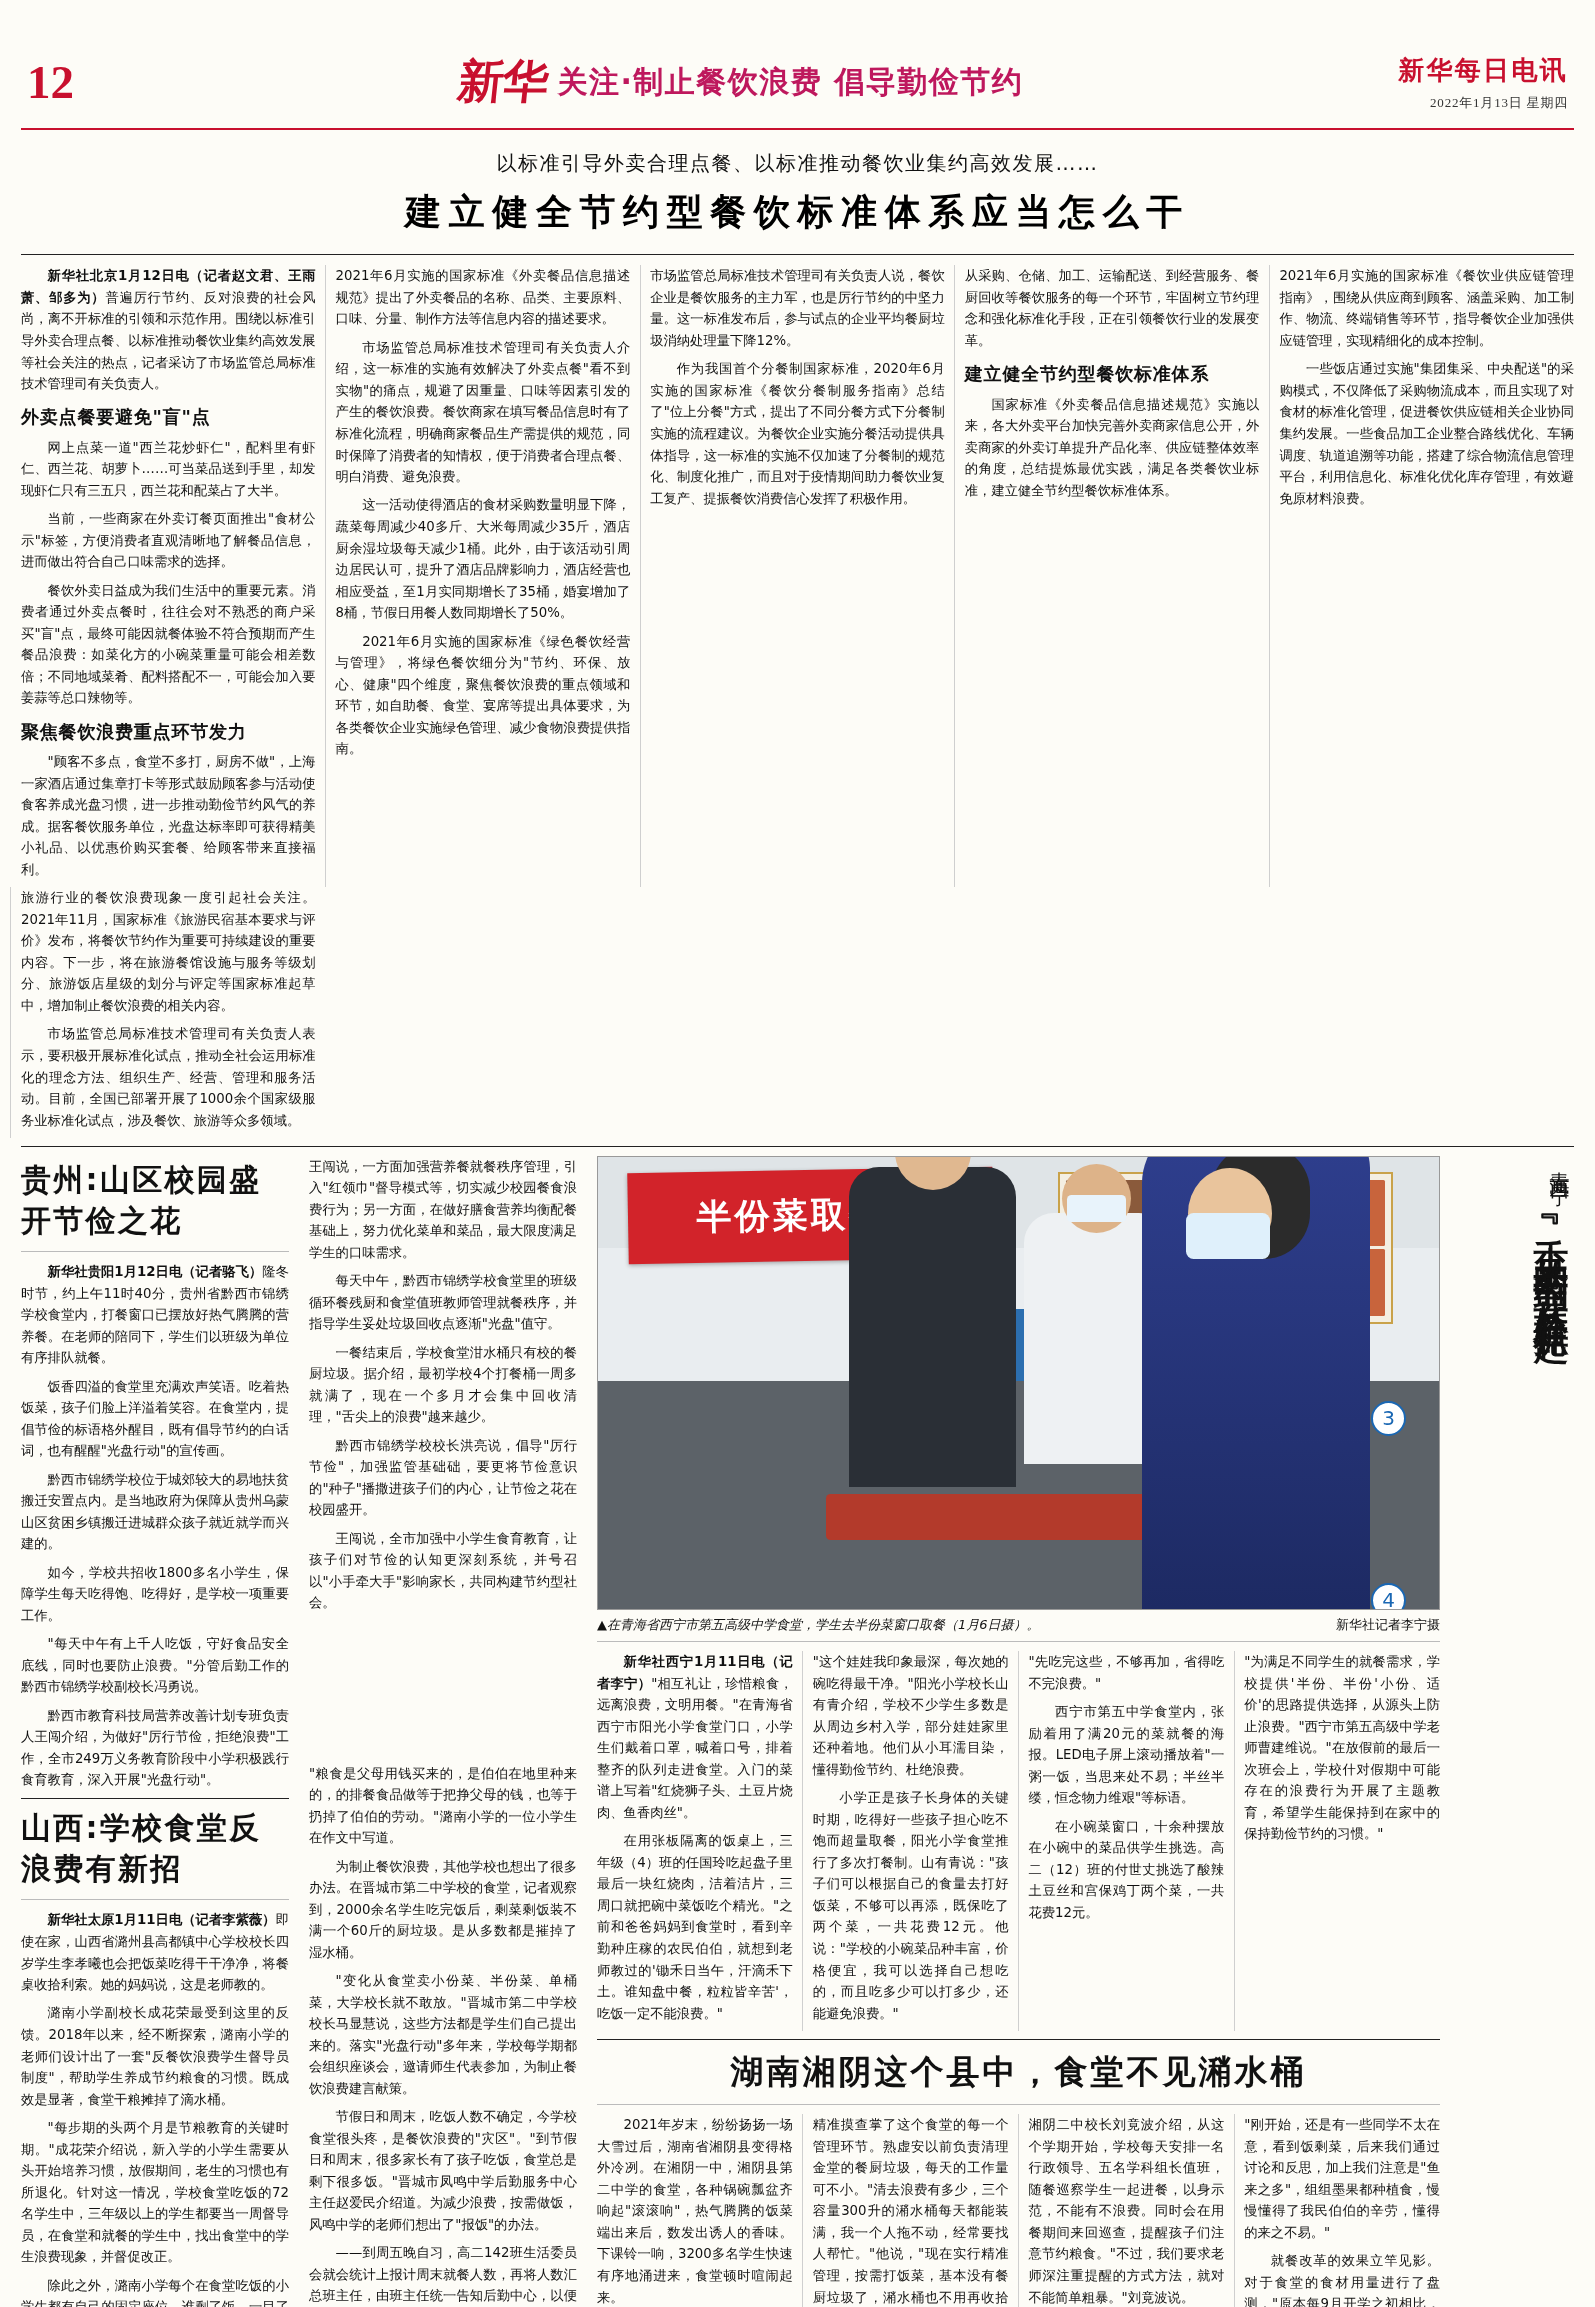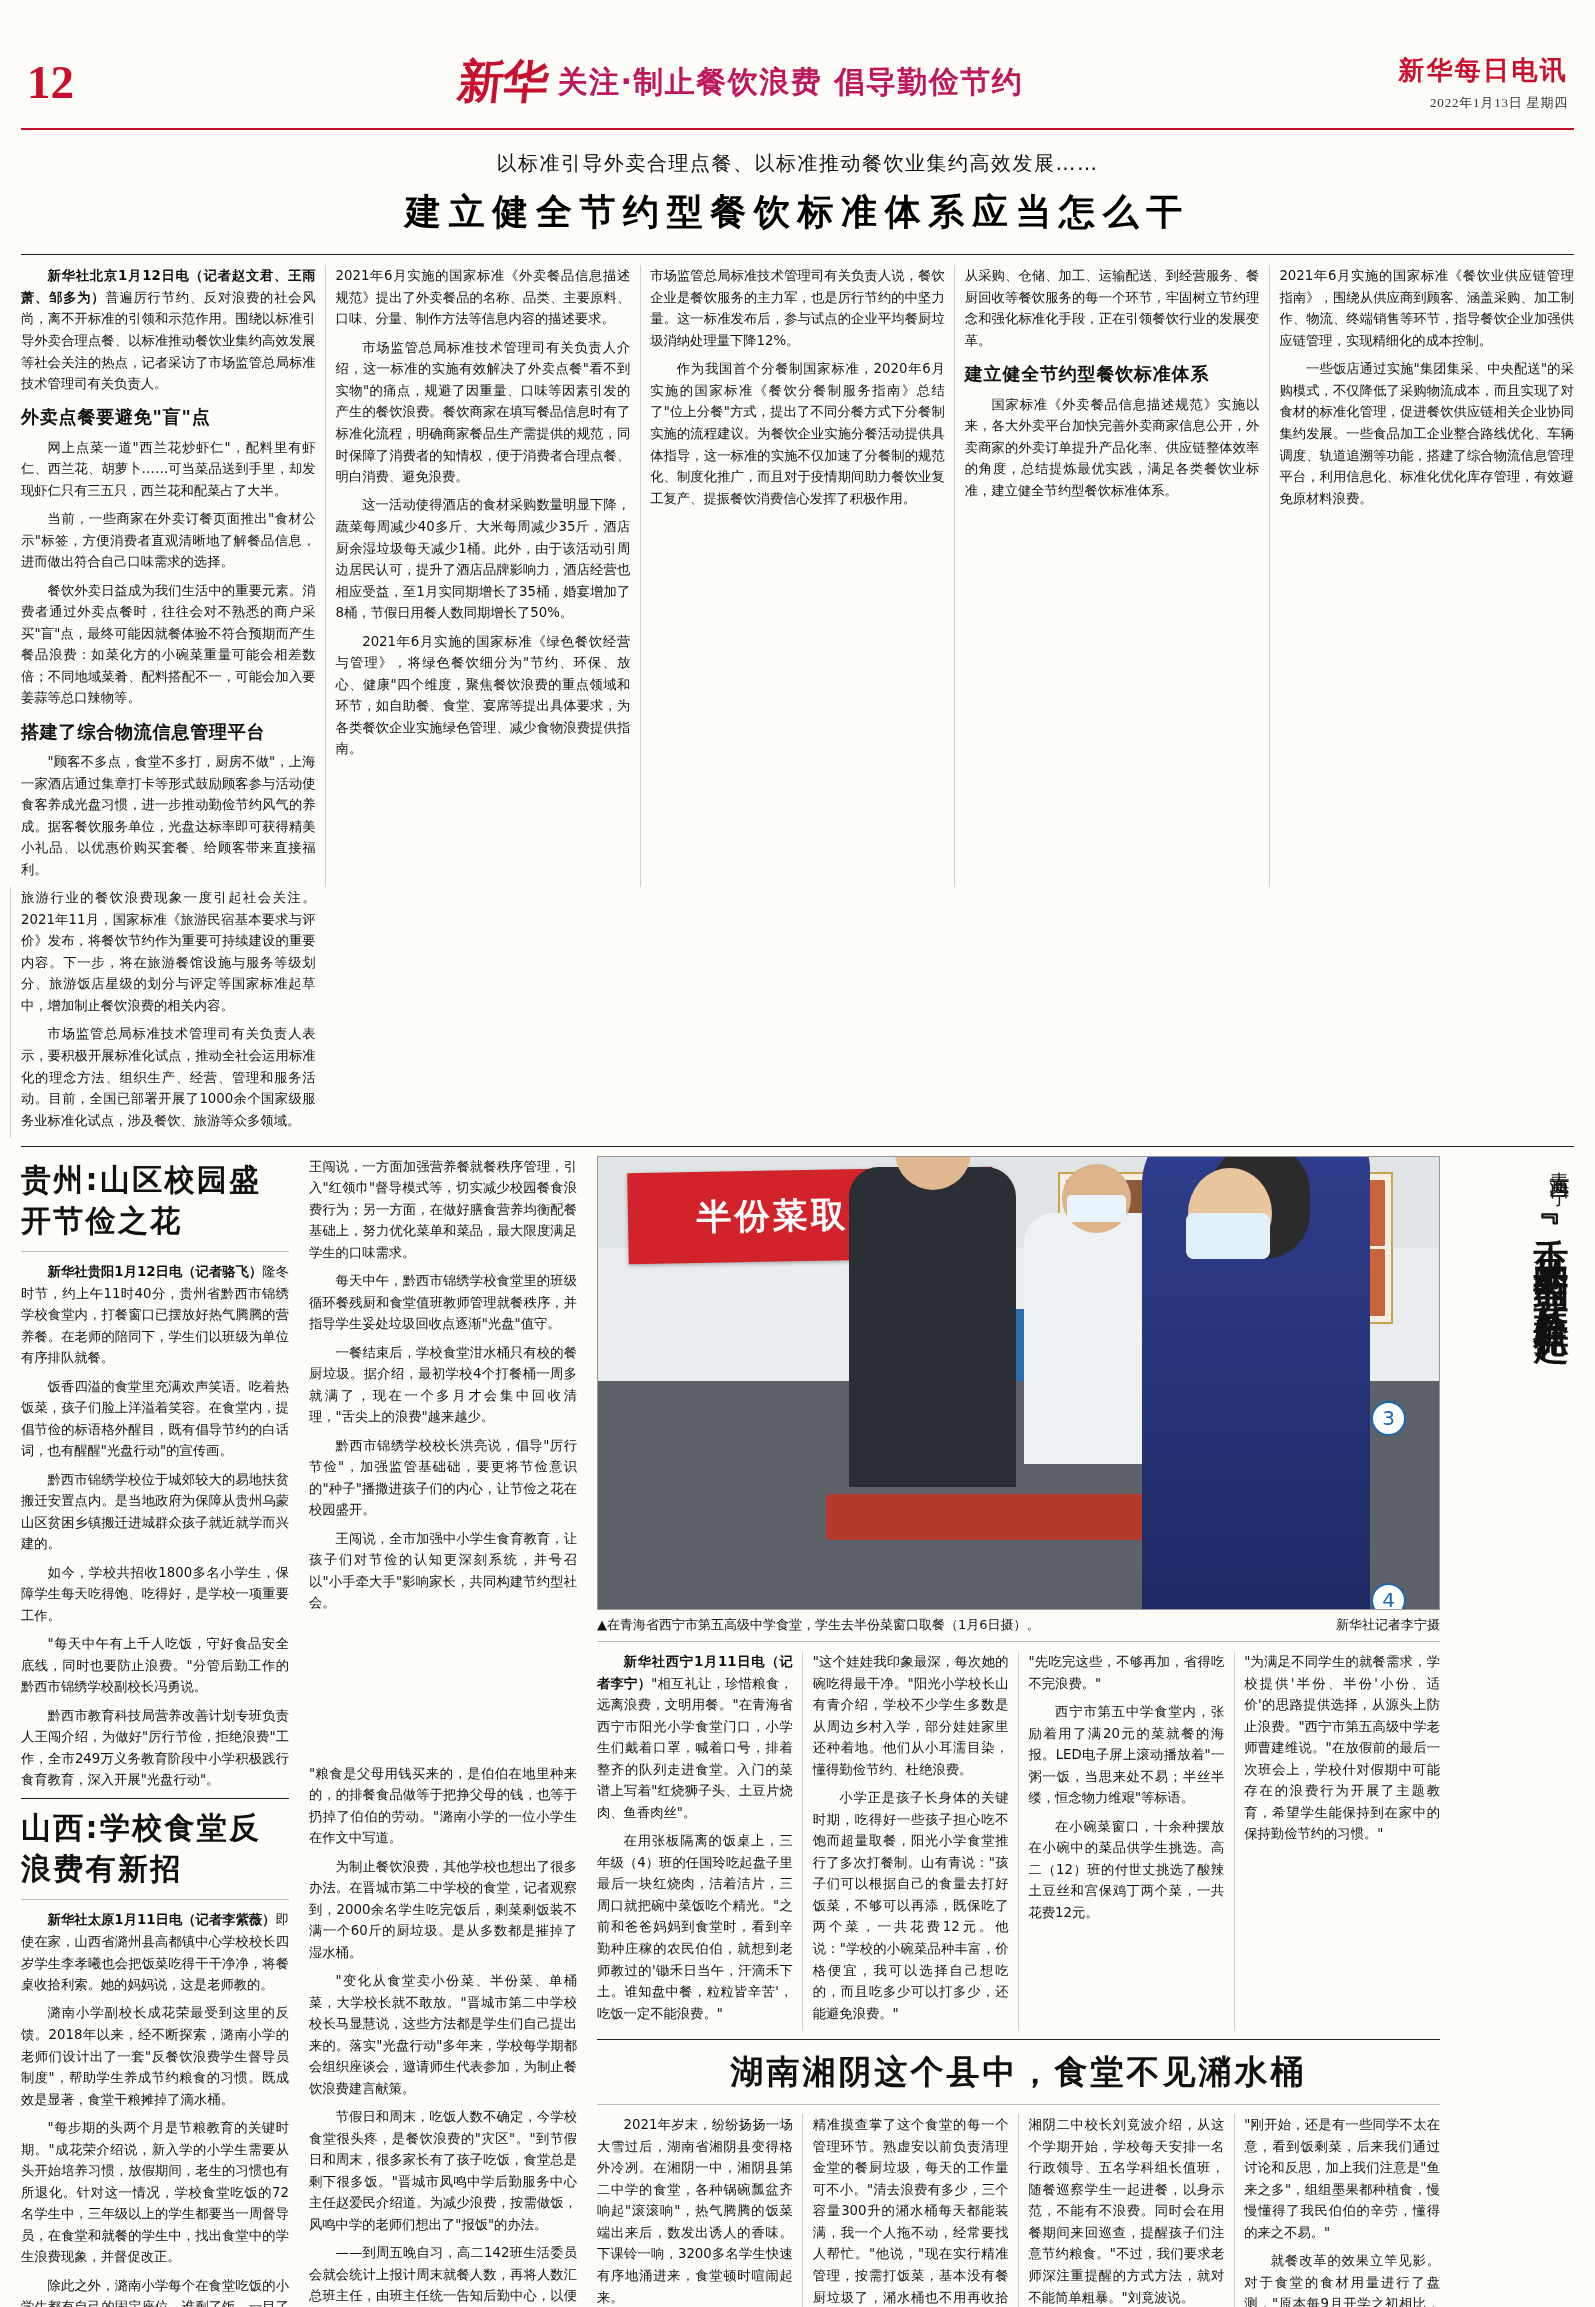--- a/index.html
+++ b/index.html
@@ -128,21 +128,21 @@
   }
   .ph-student .head { position:absolute; left:69px; top:23px; width:99px; height:114px; border-radius:46px; background:#2b2b2b; }
   .ph-student .face { position:absolute; left:46px; top:46px; width:84px; height:91px; border-radius:50%; background:#e9c49c; }
   .ph-student .mask { position:absolute; left:44px; top:91px; width:84px; height:46px; background:#dff0fb; border-radius:7.6px; }
   .ph-tray { position:absolute; left:228px; bottom:69px; width:320px; height:46px; background:#b33a2b; border-radius:4.6px; }
   .ph-num { position:absolute; width:35px; height:35px; border-radius:50%; border:2.3px solid #1a67b3; color:#1a67b3; font-size:20px; display:flex; align-items:center; justify-content:center; background:#fff; font-family:"DejaVu Sans", sans-serif;}
   .caption {
     font-size:13px; margin-top:6px; display:flex; justify-content:space-between; gap:9px;
     font-family:"DejaVu Sans", sans-serif;
   }
-  .caption .left { flex:1; }
+  .caption .left { flex:1;font-style:italic; }
   .caption .right { white-space:nowrap; }
 
   
   .vtitle {
     writing-mode:vertical-rl; text-orientation:upright;
     font-size:35px; font-weight:bold; letter-spacing:7.6px;
     font-family:"DejaVu Sans", sans-serif;
     height:548px; margin-left:auto;
   }
   .vtitle.small { font-size:20px; letter-spacing:4.6px; height:auto; font-weight:normal; }
@@ -174,21 +174,21 @@
   <div class="rule-thick"></div>
 
   <div class="cols6">
 
     <div class="col">
       <p class="body"><span class="lede-label">新华社北京1月12日电（记者赵文君、王雨萧、邹多为）</span><span>普遍厉行节约、反对浪费的社会风尚，离不开标准的引领和示范作用。围绕以标准引导外卖合理点餐、以标准推动餐饮业集约高效发展等社会关注的热点，记者采访了市场监管总局标准技术管理司有关负责人。</span></p>
       <div class="sub-head">外卖点餐要避免"盲"点</div>
       <p class="body">网上点菜一道"西兰花炒虾仁"，配料里有虾仁、西兰花、胡萝卜……可当菜品送到手里，却发现虾仁只有三五只，西兰花和配菜占了大半。</p>
       <p class="body">当前，一些商家在外卖订餐页面推出"食材公示"标签，方便消费者直观清晰地了解餐品信息，进而做出符合自己口味需求的选择。</p>
       <p class="body">餐饮外卖日益成为我们生活中的重要元素。消费者通过外卖点餐时，往往会对不熟悉的商户采买"盲"点，最终可能因就餐体验不符合预期而产生餐品浪费：如菜化方的小碗菜重量可能会相差数倍；不同地域菜肴、配料搭配不一，可能会加入要姜蒜等总口辣物等。</p>
-      <div class="sub-head">搭建了综合物流信息管理平台</div>
+      <div class="sub-head">聚焦餐饮浪费重点环节发力</div>
       <p class="body">"顾客不多点，食堂不多打，厨房不做"，上海一家酒店通过集章打卡等形式鼓励顾客参与活动使食客养成光盘习惯，进一步推动勤俭节约风气的养成。据客餐饮服务单位，光盘达标率即可获得精美小礼品、以优惠价购买套餐、给顾客带来直接福利。</p>
     </div>
 
     <div class="col">
       <p class="body noindent">2021年6月实施的国家标准《外卖餐品信息描述规范》提出了外卖餐品的名称、品类、主要原料、口味、分量、制作方法等信息内容的描述要求。</p>
       <p class="body">市场监管总局标准技术管理司有关负责人介绍，这一标准的实施有效解决了外卖点餐"看不到实物"的痛点，规避了因重量、口味等因素引发的产生的餐饮浪费。餐饮商家在填写餐品信息时有了标准化流程，明确商家餐品生产需提供的规范，同时保障了消费者的知情权，便于消费者合理点餐、明白消费、避免浪费。</p>
       <p class="body">这一活动使得酒店的食材采购数量明显下降，蔬菜每周减少40多斤、大米每周减少35斤，酒店厨余湿垃圾每天减少1桶。此外，由于该活动引周边居民认可，提升了酒店品牌影响力，酒店经营也相应受益，至1月实同期增长了35桶，婚宴增加了8桶，节假日用餐人数同期增长了50%。</p>
       <p class="body">2021年6月实施的国家标准《绿色餐饮经营与管理》，将绿色餐饮细分为"节约、环保、放心、健康"四个维度，聚焦餐饮浪费的重点领域和环节，如自助餐、食堂、宴席等提出具体要求，为各类餐饮企业实施绿色管理、减少食物浪费提供指南。</p>
     </div>
 

